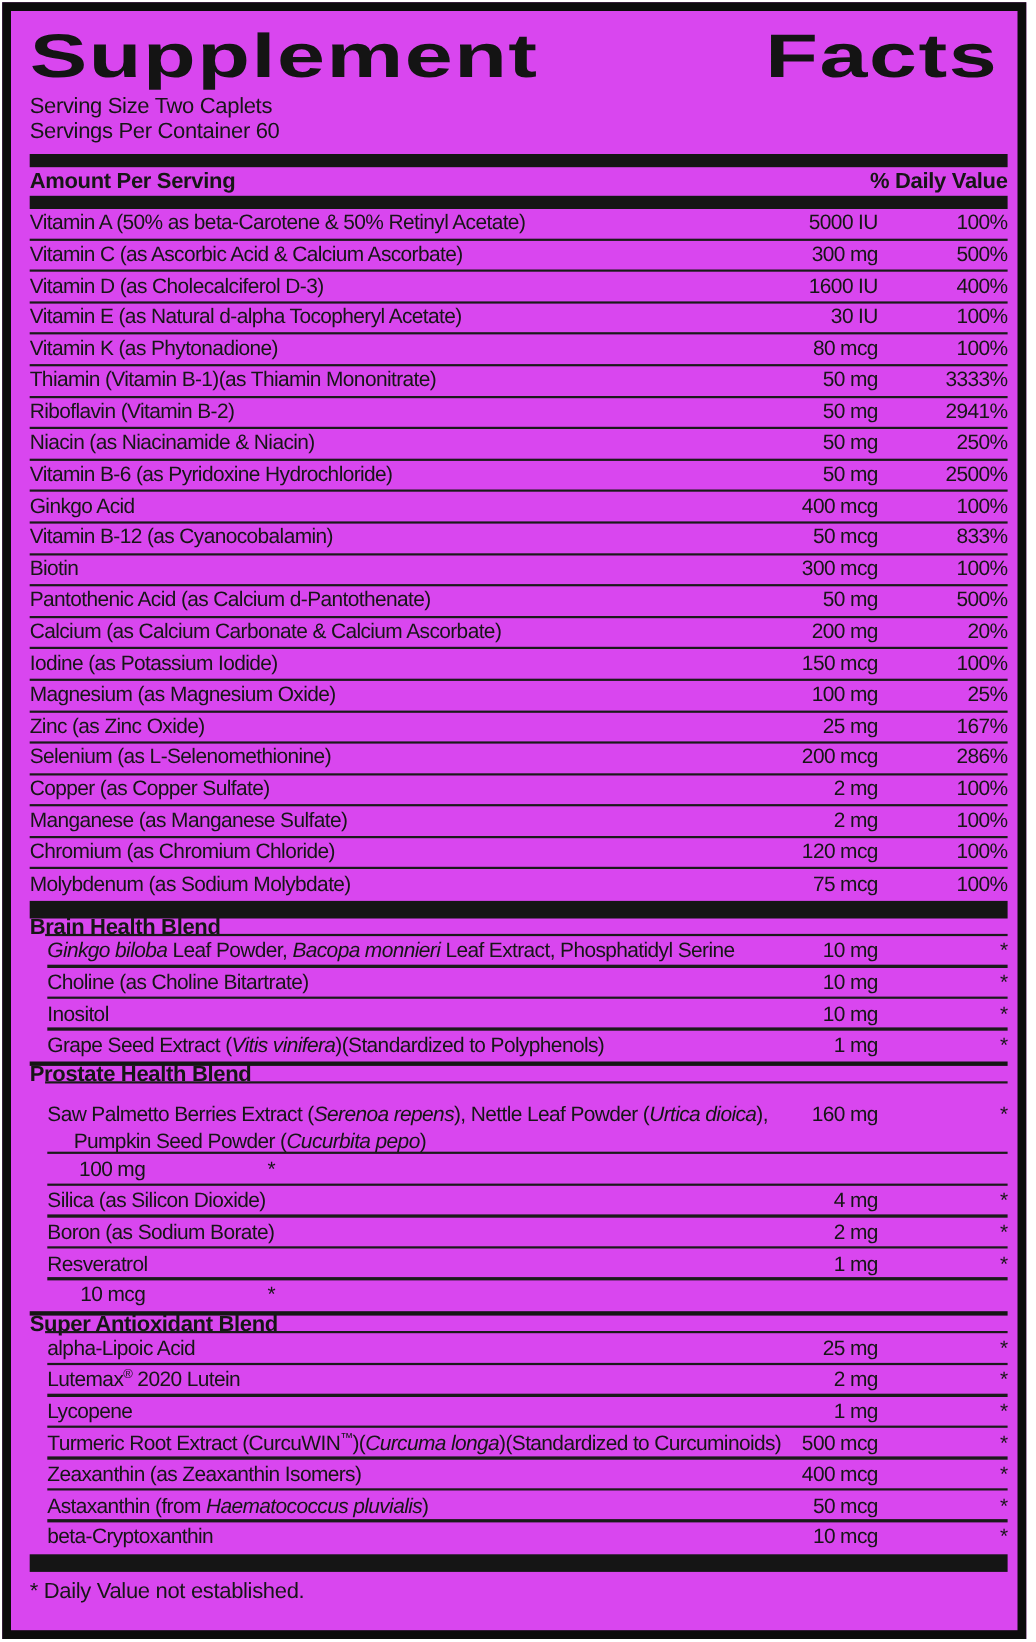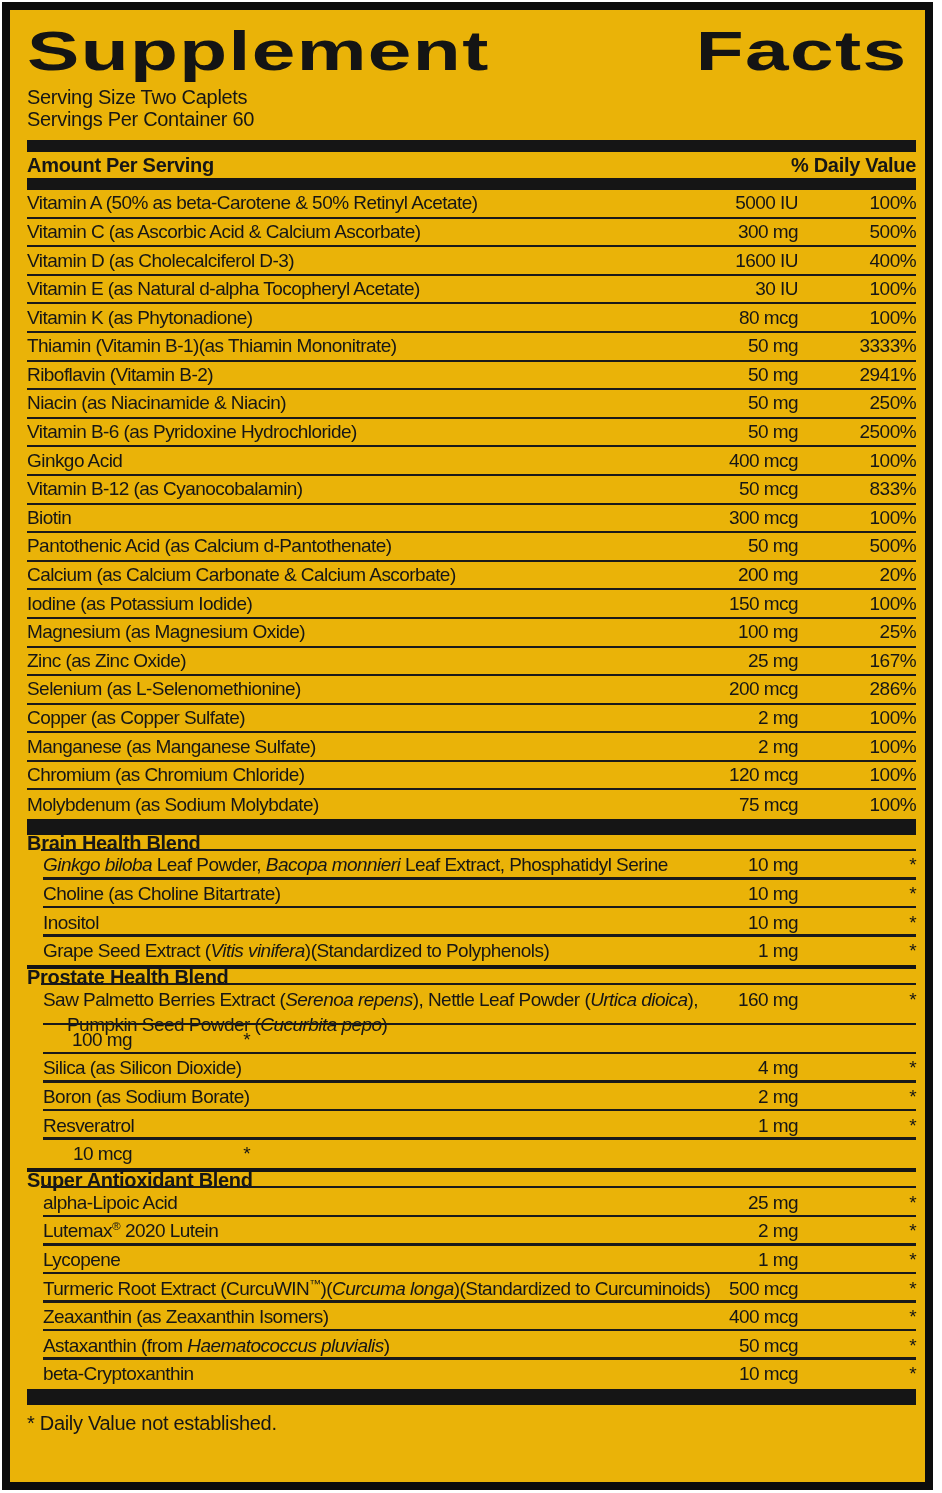--- a/index.html
+++ b/index.html
@@ -6,21 +6,21 @@
   body{
     width:942px;height:1493px;position:relative;
     background:#ffffff;
     font-family:"Liberation Sans", sans-serif;
     color:#161616;
     -webkit-font-smoothing:antialiased;
   }
   .label{
     position:absolute;left:2px;top:2px;right:9px;bottom:3px;
     border:8px solid #0c0c0c;
-    background:#eab308;
+    background:#d946ef;
     box-sizing:border-box;
     padding:8px 9px 6px 17px;
     overflow:hidden;
   }
   
   .title{
     margin:6px 0 10px 0;
     height:52px;
     display:flex;justify-content:space-between;align-items:center;
     font-size:56px;font-weight:bold;letter-spacing:1px;
@@ -60,21 +60,21 @@
   }
   .blend-header::after{
     content:"";position:absolute;left:14px;right:0;bottom:0;
     height:2.5px;background:#1a1a1a;
   }
   .blend-row .name{padding-left:16px;}
   .blend-row:not(:last-child)::after{
     content:"";position:absolute;left:16px;right:0;bottom:0;
     height:2.5px;background:#1a1a1a;
   }
-  .row.tall{height:40px;align-items:flex-start;padding-top:2px;}
+  .row.tall{height:64px;align-items:flex-start;padding-top:16px;}
   .row.tall .name{line-height:25px;}
   .row.tall .amt,.row.tall .dv{line-height:25px;}
   .name .line2{padding-left:24px;}
   
   .footnote{margin-top:7px;font-size:20px;letter-spacing:-0.3px;}
 </style>
 </head>
 <body>
 
 <div class="label">

